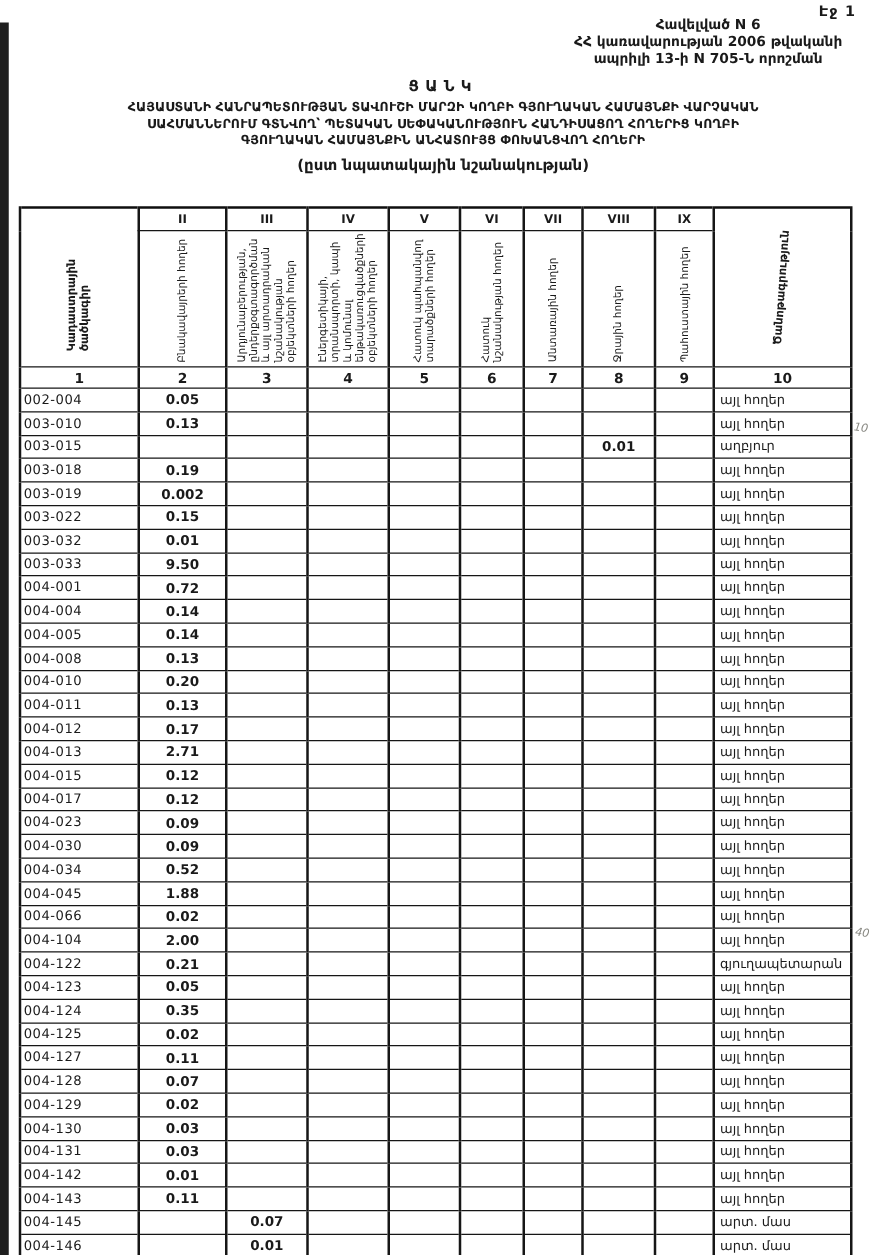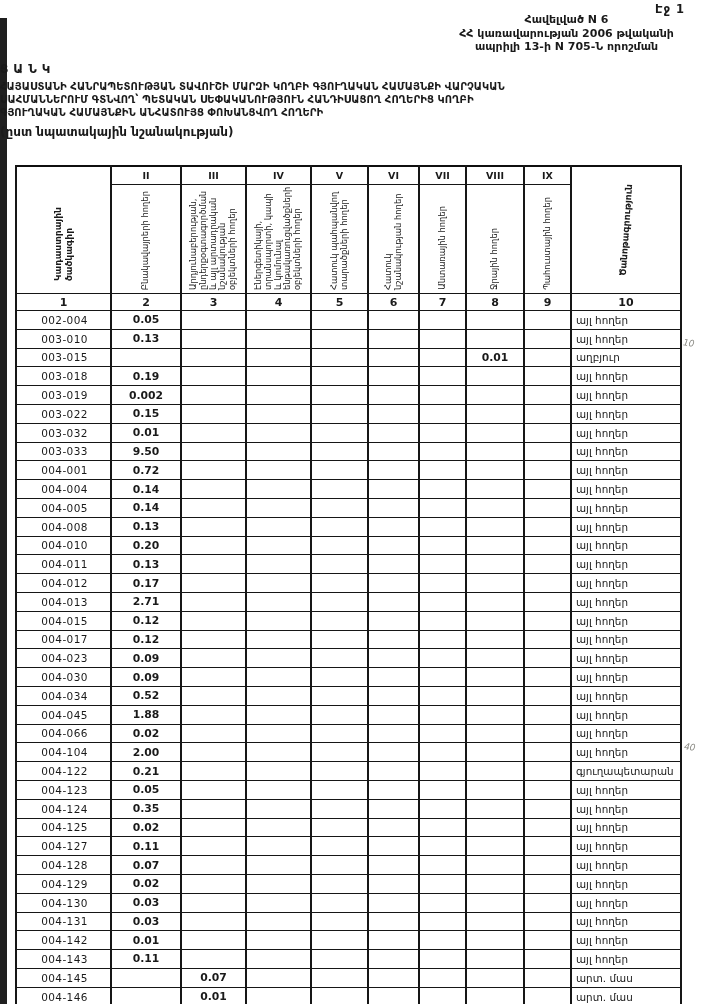--- a/index.html
+++ b/index.html
@@ -9,21 +9,21 @@
     font-family:"DejaVu Sans","Liberation Sans",sans-serif;
   }
   
   .scan-edge{position:absolute;left:0;top:18px;width:7px;height:986px;background:#1f1f1f;}
   
   .page-label{position:absolute;top:2px;right:24px;font-size:11.5px;font-weight:bold;letter-spacing:1px;}
   
   .appendix{position:absolute;top:13px;left:430px;right:6px;text-align:center;
     font-size:11px;font-weight:bold;line-height:13.5px;white-space:nowrap;}
   
-  .titleblock{position:absolute;top:62px;left:0;right:0;text-align:left;font-weight:bold;}
+  .titleblock{position:absolute;top:62px;left:0;right:0;text-align:center;font-weight:bold;}
   .title-main{font-size:12px;letter-spacing:5px;margin-bottom:4px;}
   .title-line{font-size:10px;line-height:13px;white-space:nowrap;letter-spacing:0.1px;}
   .title-sub{font-size:12px;margin-top:6px;}
   
   .tbl-wrap{position:absolute;left:15px;top:165px;}
   table{border-collapse:collapse;table-layout:fixed;width:665px;border:2.5px solid #0f0f0f;}
   th,td{border-left:2px solid #161616;border-right:2px solid #161616;
         border-top:1.5px solid #161616;border-bottom:1.5px solid #161616;
         padding:0;overflow:hidden;}
   thead th{font-weight:normal;vertical-align:bottom;}
@@ -33,21 +33,21 @@
   .vert{
     writing-mode:vertical-rl;transform:rotate(180deg);
     font-size:8.4px;line-height:1.16;text-align:left;
     display:block;margin:0 auto 3px auto;max-height:120px;
   }
   .vert-cad{font-size:9.2px;margin-bottom:10px;max-height:112px;}
   .vert-note{font-size:9.2px;transform:rotate(184deg);margin:auto;text-align:center;max-height:120px;}
   th.span-cell{vertical-align:bottom;}
   th.note-cell{vertical-align:middle;}
   tbody td{height:17.8px;font-size:10.5px;vertical-align:middle;}
-  td.code{text-align:center;padding-left:2px;letter-spacing:0.4px;}
+  td.code{text-align:left;padding-left:2px;letter-spacing:0.4px;}
   td.val{text-align:center;font-weight:bold;font-size:10.8px;}
   td.note{text-align:left;padding-left:4px;font-size:10.4px;}
   
   .pencil{position:absolute;color:#8a8a84;font-size:9px;font-style:italic;transform:rotate(8deg);}
   .pencil-1{left:683px;top:338px;}
   .pencil-2{left:684px;top:742px;}
 </style>
 </head>
 <body>
 

